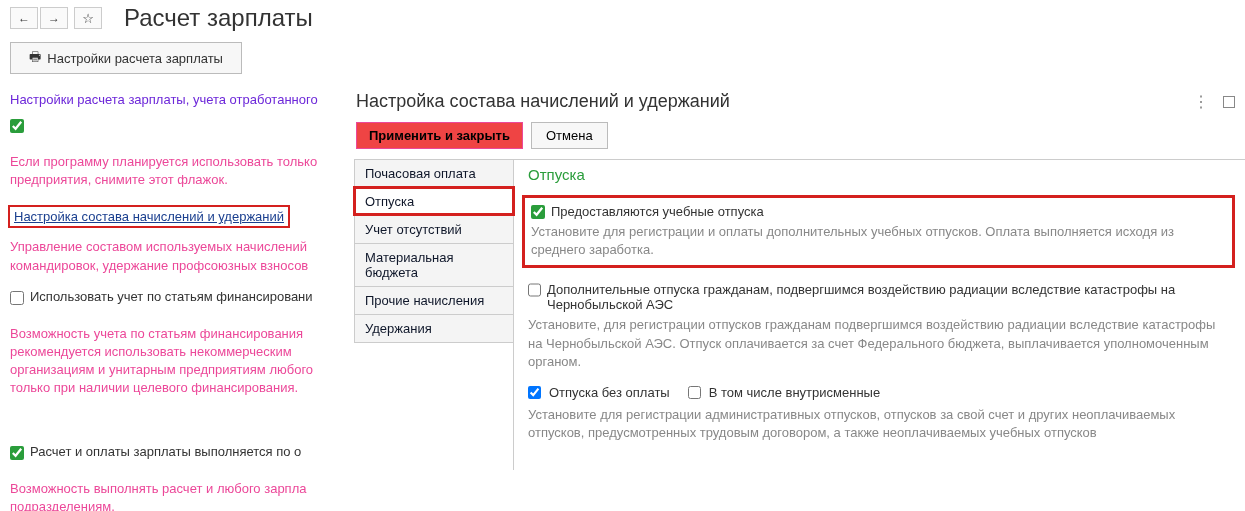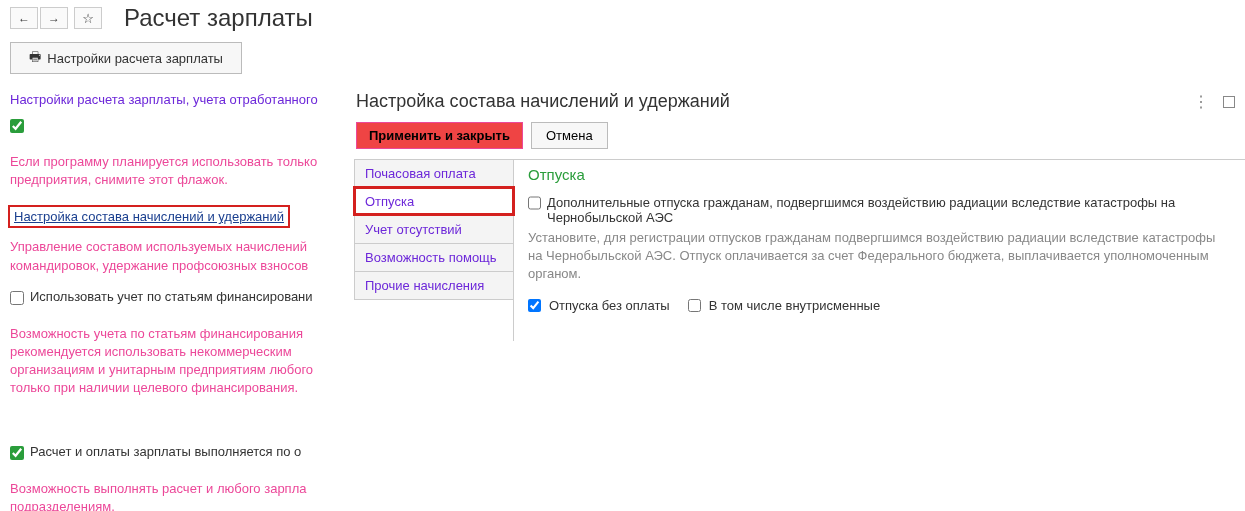--- a/index.html
+++ b/index.html
@@ -155,21 +155,21 @@
       width: 160px;
       flex-shrink: 0;
       margin-left: 8px;
     }
     .vtab {
       padding: 6px 10px;
       border: 1px solid #ccc;
       border-bottom: none;
       background: #f4f4f4;
       cursor: pointer;
-      color: #6d28d9;
+      color: #0f172a;
       font-size: 13px;
     }
     .vtab:last-child { border-bottom: 1px solid #ccc; }
     .vtab.active {
       background: #fff;
       border-right: 1px solid #fff;
       position: relative;
     }
     .vtab.highlighted {
       outline: 3px solid #d4201e;
@@ -277,42 +277,51 @@
   </div>
   <div class="dialog-toolbar">
     <button class="btn-primary">Применить и закрыть</button>
     <button class="btn-default">Отмена</button>
   </div>
   <div class="dialog-body">
     <div class="tabs-vertical">
       <div class="vtab">Почасовая оплата</div>
       <div class="vtab active highlighted">Отпуска</div>
       <div class="vtab">Учет отсутствий</div>
-      <div class="vtab">Возможность помощь</div>
+      <div class="vtab">Материальная бюджета</div>
       <div class="vtab">Прочие начисления</div>
+      <div class="vtab">Удержания</div>
     </div>
     <div class="content-pane">
       <div class="section-title">Отпуска</div>
 
+      <div class="opt-group highlighted">
+        <div class="opt-row">
+          <input type="checkbox" checked="" class="cb-green" style="">
+          <span>Предоставляются учебные отпуска</span>
+        </div>
+        <div class="opt-desc">Установите для регистрации и оплаты дополнительных учебных отпусков. Оплата выполняется исходя из среднего заработка.</div>
+      </div>
 
       <div class="opt-group">
         <div class="opt-row">
           <input type="checkbox" style="">
           <span>Дополнительные отпуска гражданам, подвергшимся воздействию радиации вследствие катастрофы на Чернобыльской АЭС</span>
         </div>
         <div class="opt-desc">Установите, для регистрации отпусков гражданам подвергшимся воздействию радиации вследствие катастрофы на Чернобыльской АЭС. Отпуск оплачивается за счет Федерального бюджета, выплачивается уполномоченным органом.</div>
       </div>
 
       <div class="opt-group">
         <div class="inline-opts">
           <label>
             <input type="checkbox" checked="" class="cb-green" style="">
             <span>Отпуска без оплаты</span>
           </label>
           <label>
             <input type="checkbox" style="">
             <span>В том числе внутрисменные</span>
           </label>
         </div>
+        <div class="opt-desc">Установите для регистрации административных отпусков, отпусков за свой счет и других неоплачиваемых отпусков, предусмотренных трудовым договором, а также неоплачиваемых учебных отпусков</div>
       </div>
     </div>
   </div>
 </div>
 
 </body></html>

